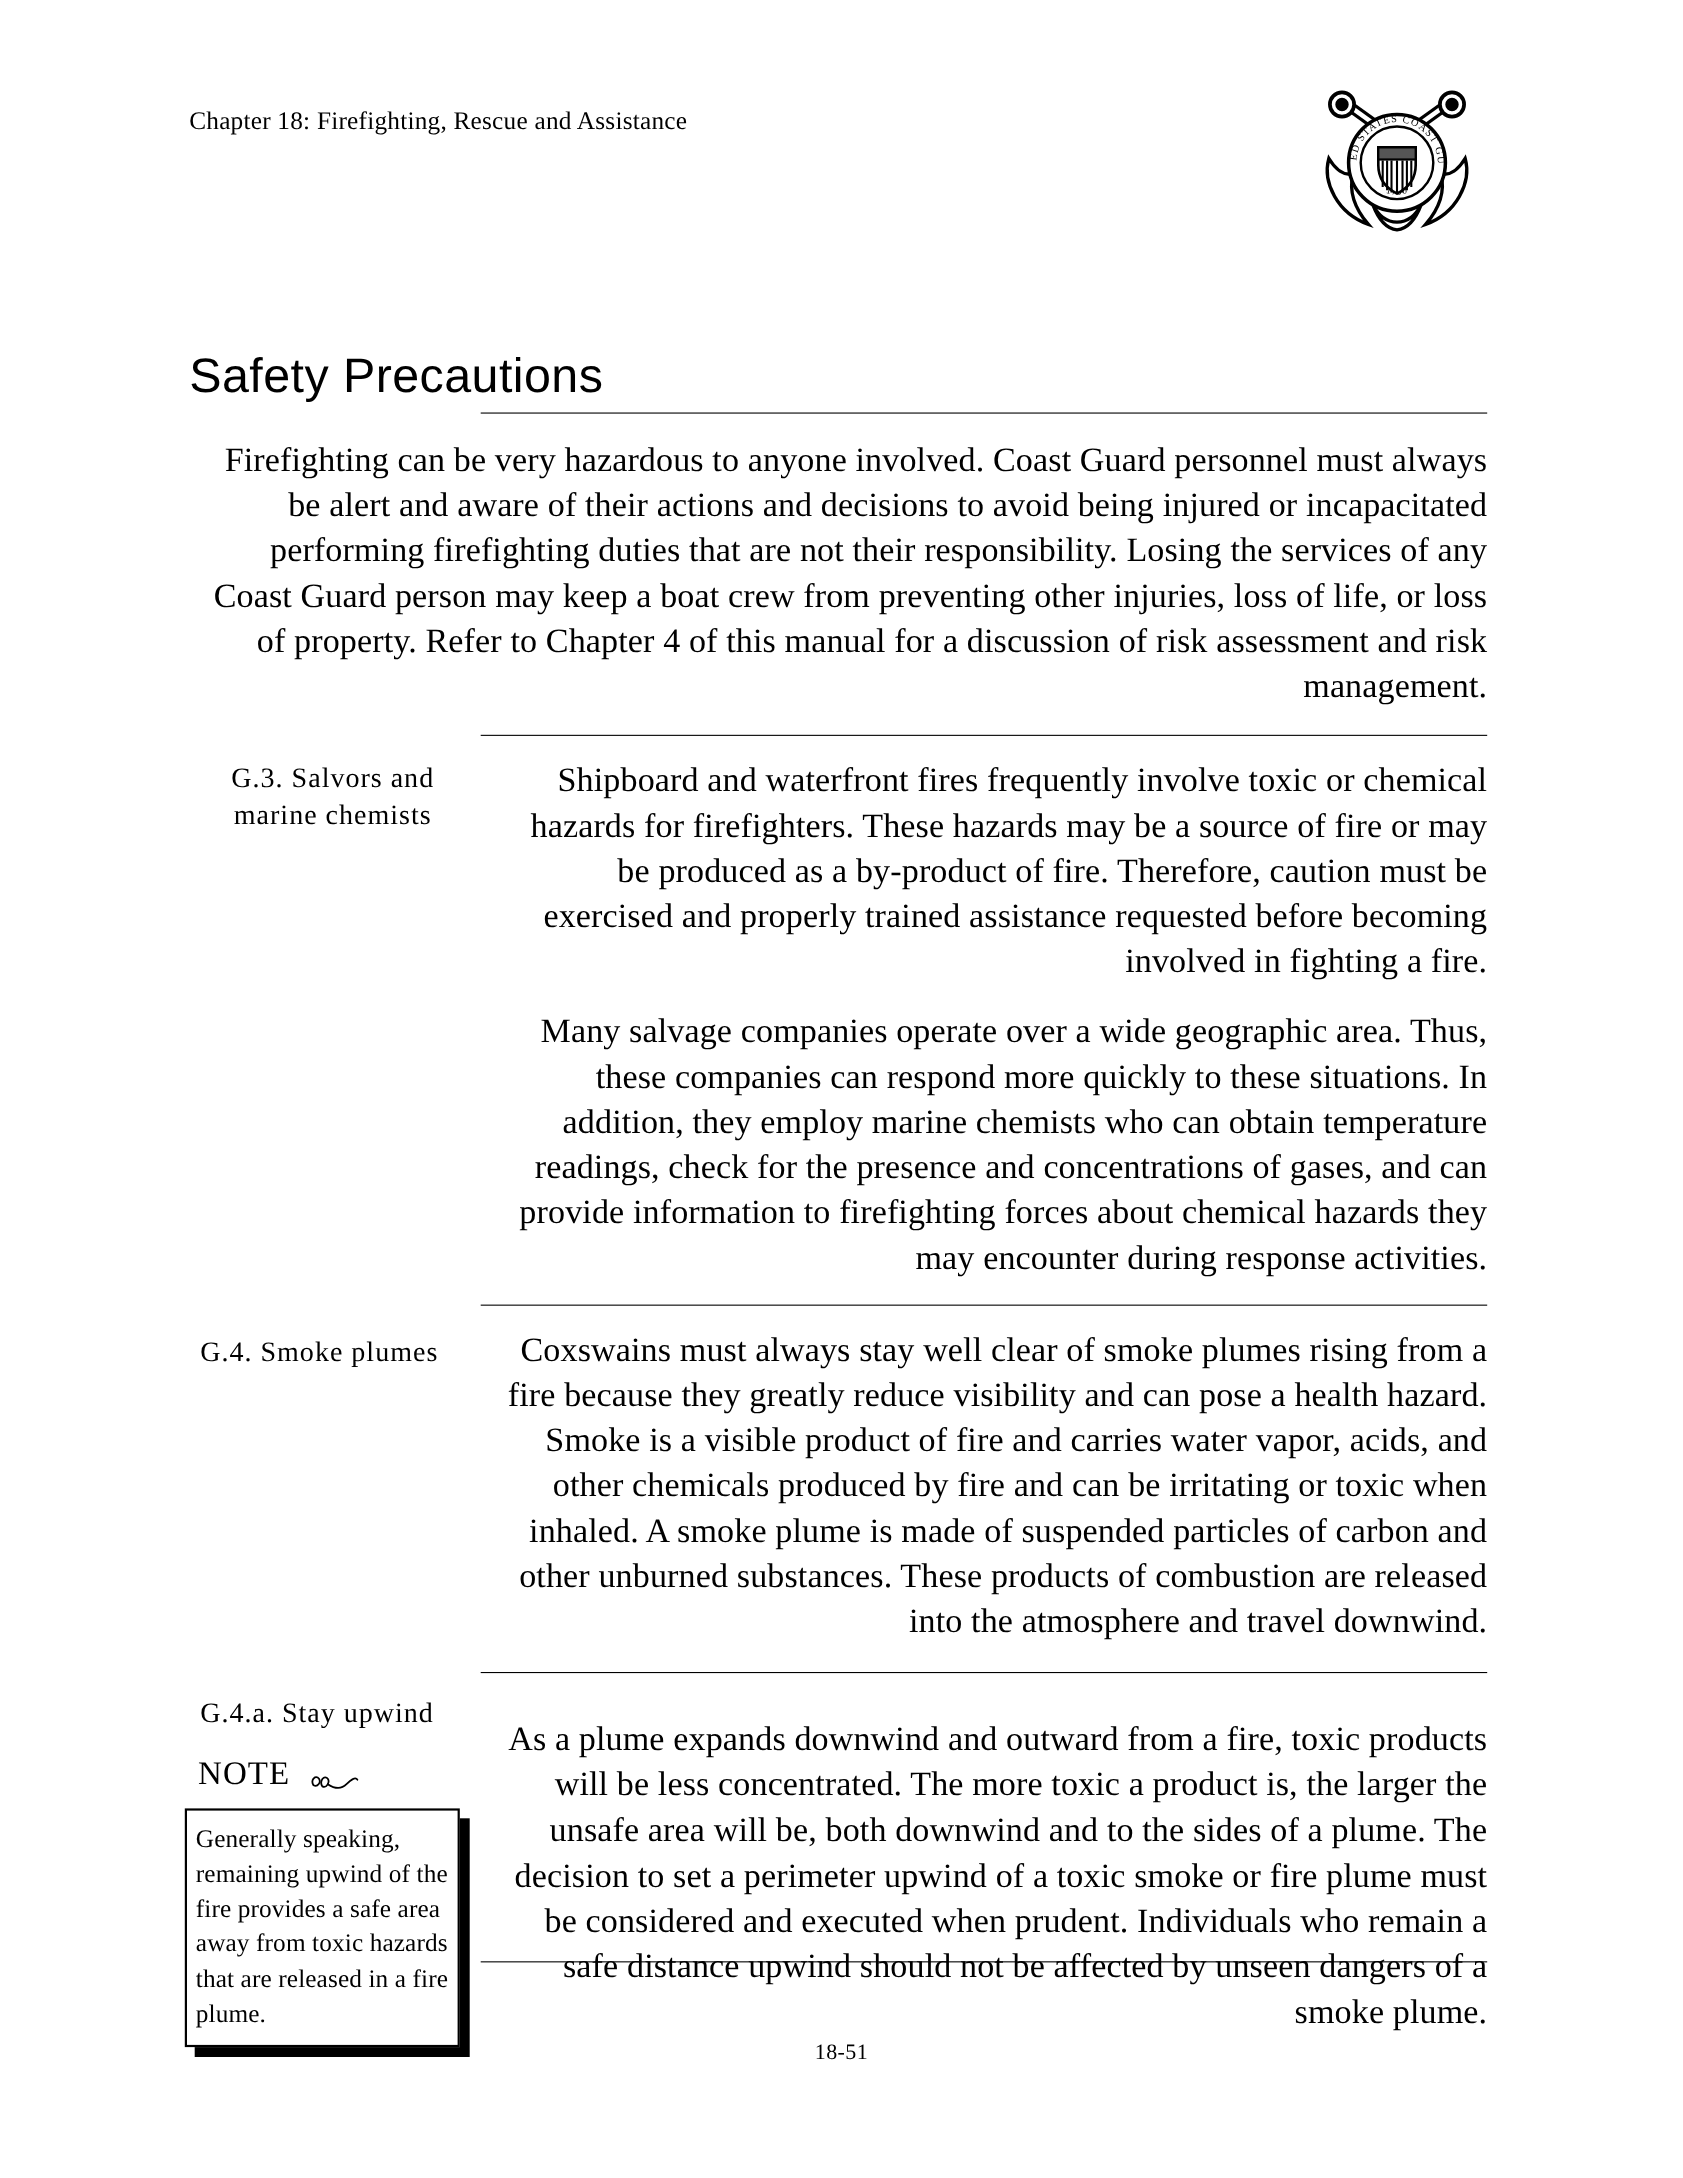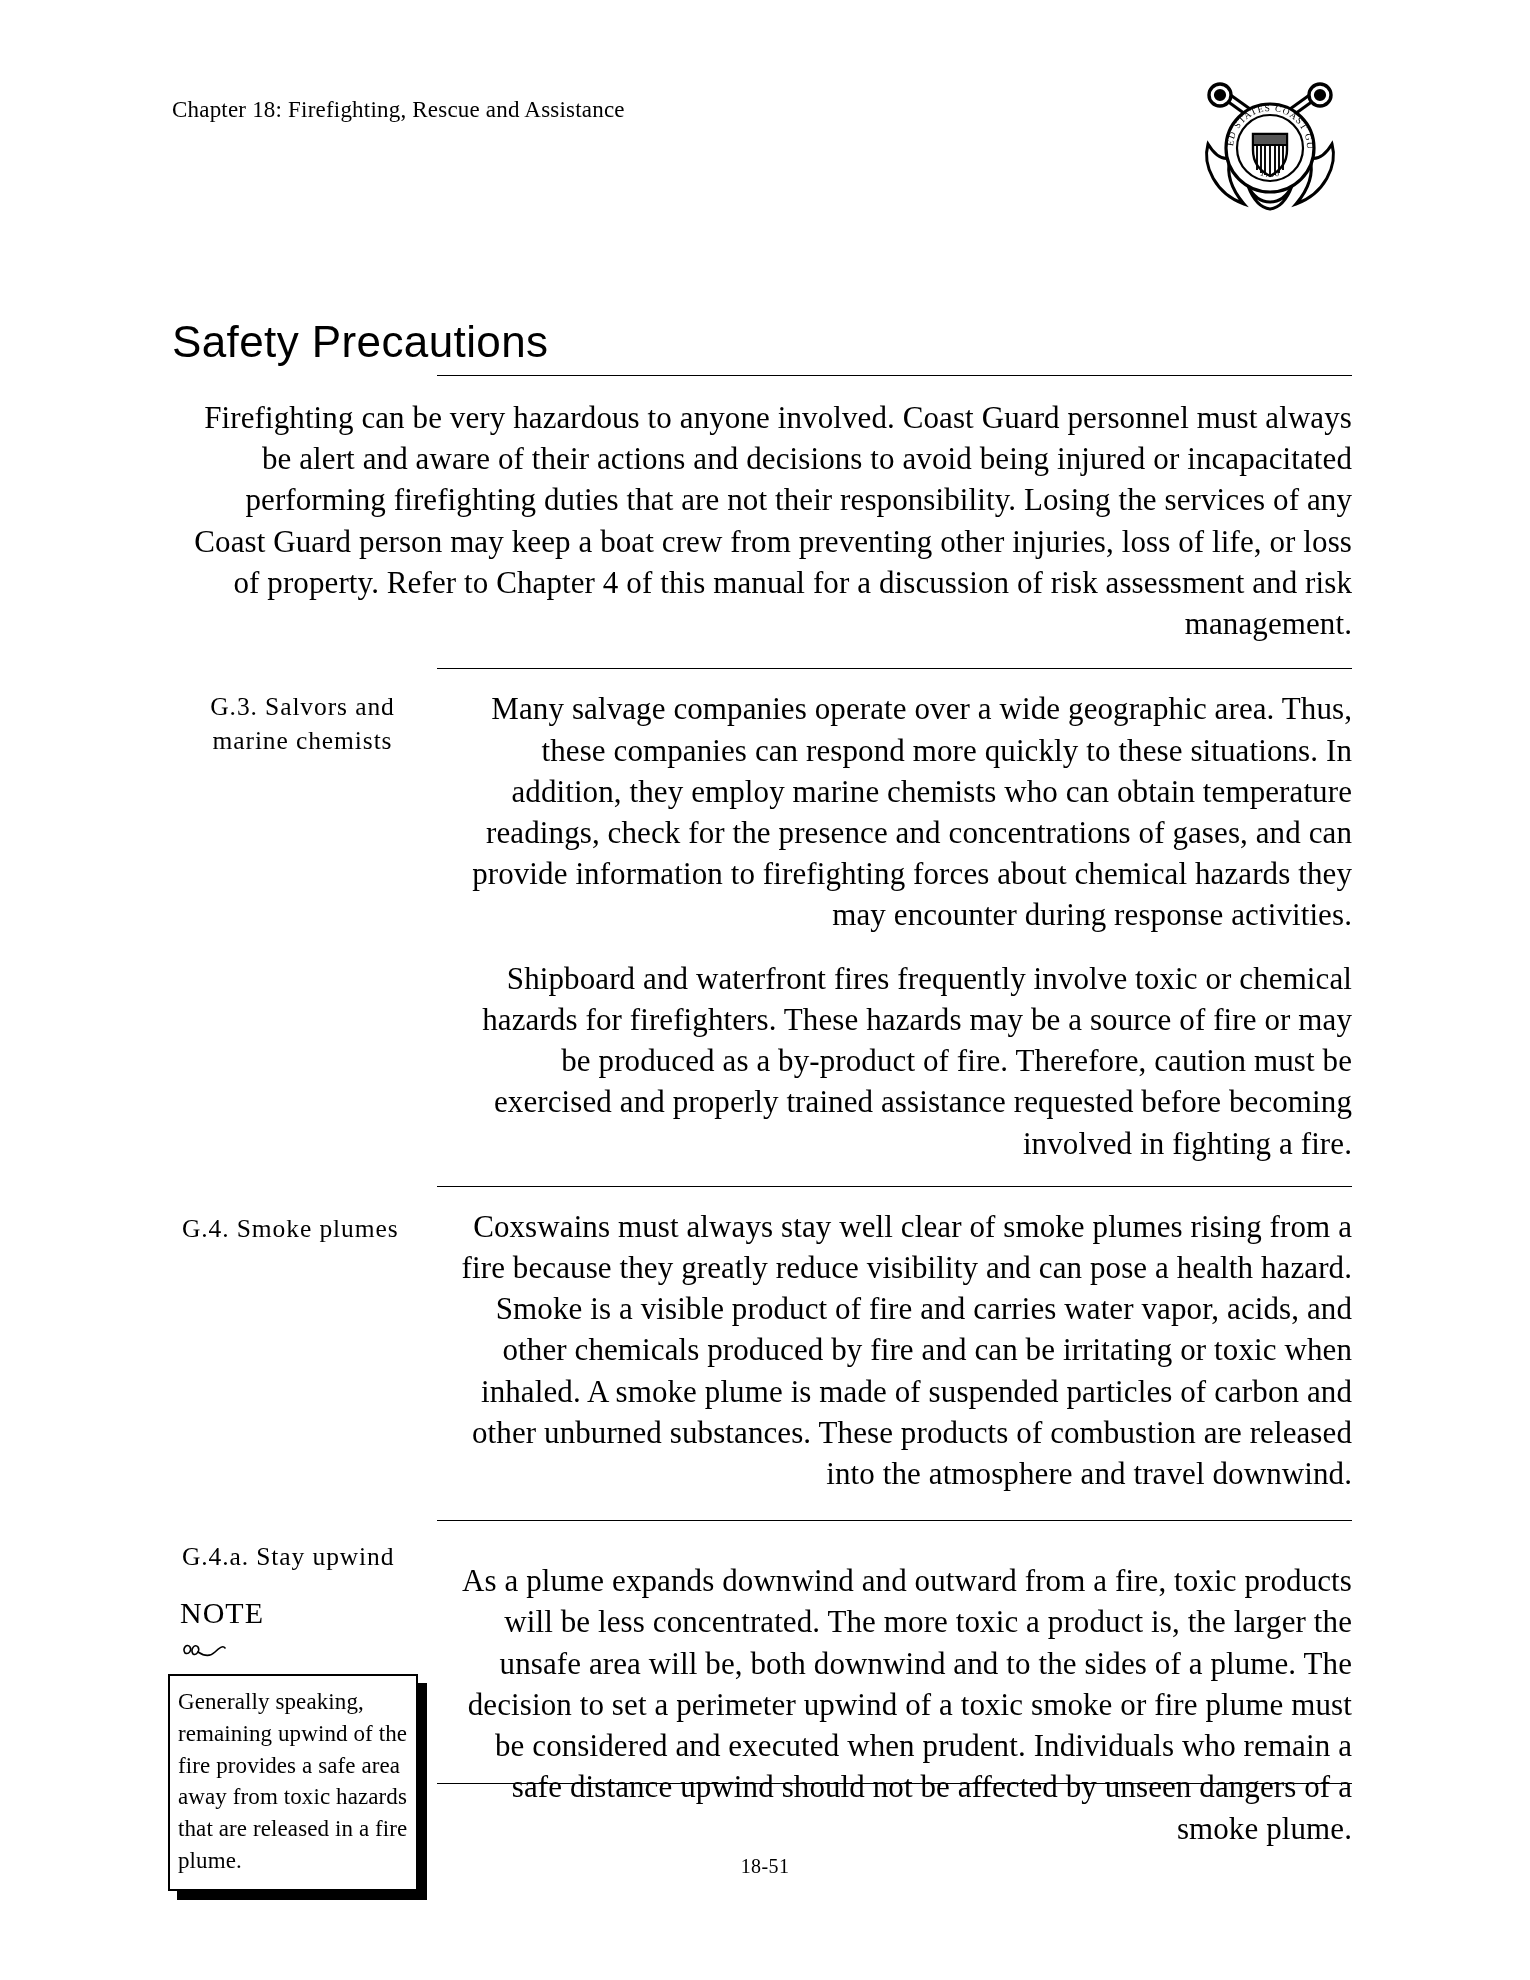--- a/index.html
+++ b/index.html
@@ -118,24 +118,23 @@
   .sec-g4a .body-col { padding-top: 40px; padding-bottom: 40px; }
   .sec-g4a .label-col { padding-top: 20px; }
 
   
   .note-head {
     font-size: 30px;
     letter-spacing: 1px;
     margin-top: 22px;
     padding-left: 8px;
     display: flex;
-    align-items: flex-start;
-    gap: 4px;
+    align-items: flex-end;
+    gap: 16px;
     white-space: nowrap;
-    flex-direction: column;
   }
   .note-glyph {
     display: inline-block;
     width: 46px;
     height: 26px;
     position: relative;
     top: 2px;
   }
   .note-glyph svg { display: block; }
 
@@ -255,22 +254,22 @@
         <p>Firefighting can be very hazardous to anyone involved.  Coast Guard personnel must always be alert and aware of their actions and decisions to avoid being injured or incapacitated performing firefighting duties that are not their responsibility.  Losing the services of any Coast Guard person may keep a boat crew from preventing other injuries, loss of life, or loss of property. Refer to Chapter 4 of this manual for a discussion of risk assessment and risk management.</p>
       </div>
     </div>
 
     <div class="section sec-g3">
       <div class="rule"></div>
       <div class="label-col">
         <div class="label-txt">G.3.  Salvors and marine chemists</div>
       </div>
       <div class="body-col">
+        <p>Shipboard and waterfront fires frequently involve toxic or chemical hazards for firefighters.  These hazards may be a source of fire or may be produced as a by-product of fire.  Therefore, caution must be exercised and properly trained assistance requested before becoming involved in fighting a fire.</p>
         <p>Many salvage companies operate over a wide geographic area.  Thus, these companies can respond more quickly to these situations.  In addition, they employ marine chemists who can obtain temperature readings, check for the presence and concentrations of gases, and can provide information to firefighting forces about chemical hazards they may encounter during response activities.</p>
-        <p>Shipboard and waterfront fires frequently involve toxic or chemical hazards for firefighters.  These hazards may be a source of fire or may be produced as a by-product of fire.  Therefore, caution must be exercised and properly trained assistance requested before becoming involved in fighting a fire.</p>
       </div>
     </div>
 
     <div class="section sec-g4">
       <div class="rule"></div>
       <div class="label-col">
         <div class="label-txt">G.4.  Smoke plumes</div>
       </div>
       <div class="body-col">
         <p>Coxswains must always stay well clear of smoke plumes rising from a fire because they greatly reduce visibility and can pose a health hazard.  Smoke is a visible product of fire and carries water vapor, acids, and other chemicals produced by fire and can be irritating or toxic when inhaled. A smoke plume is made of suspended particles of carbon and other unburned substances.  These products of combustion are released into the atmosphere and travel downwind.</p>

